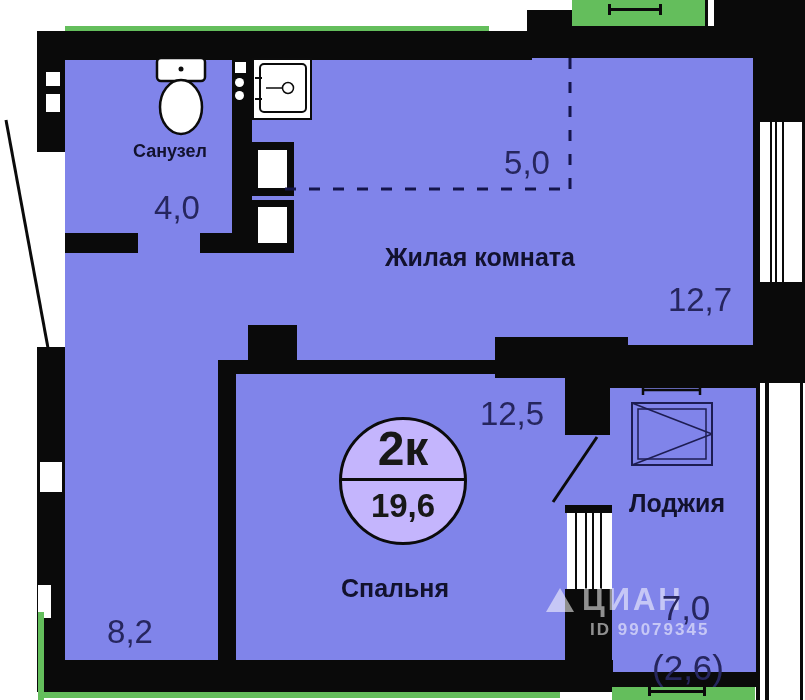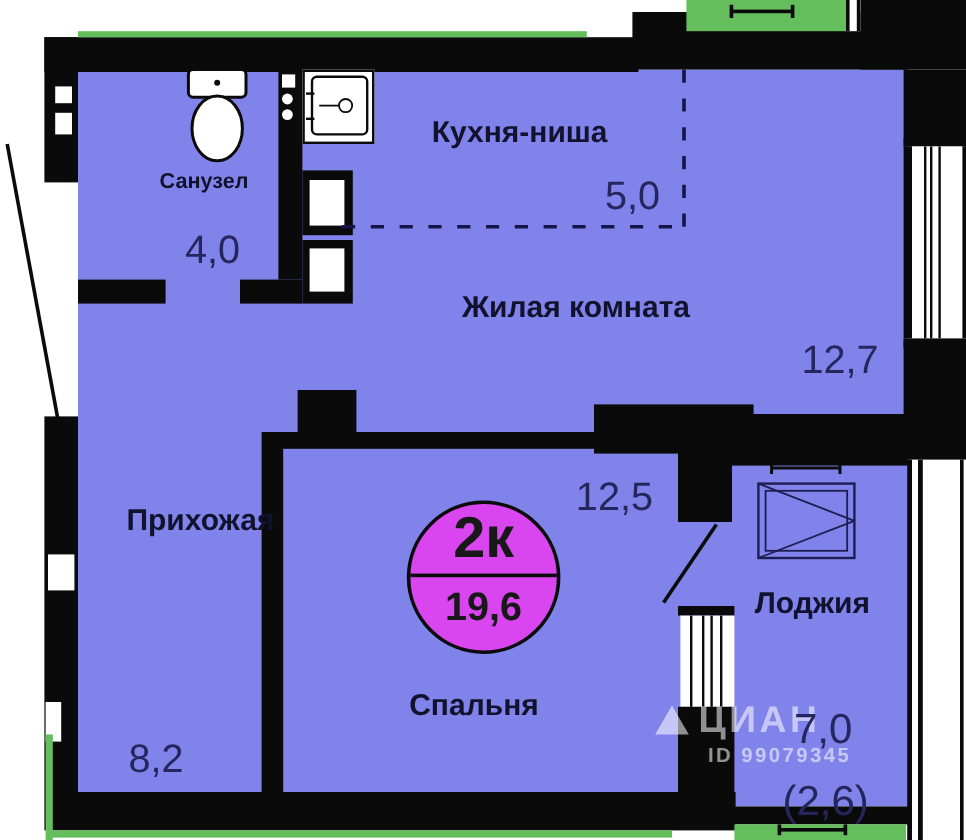--- a/index.html
+++ b/index.html
@@ -8,21 +8,21 @@
   .p  {position:absolute;background:var(--floor);}
   .w  {position:absolute;background:var(--wall);}
   .g  {position:absolute;background:var(--balcony);}
   .wh {position:absolute;background:#fff;}
   .lbl{position:absolute;transform:translate(-50%,-50%);font-weight:bold;
        color:var(--label_text);white-space:nowrap;z-index:50;}
   .num{position:absolute;transform:translate(-50%,-50%);font-weight:400;
        color:var(--number_text);white-space:nowrap;z-index:50;}
   svg.overlay{position:absolute;left:0;top:0;z-index:30;pointer-events:none;}
   #badge{position:absolute;left:339px;top:417px;width:128px;height:128px;
-         border:3px solid #0b0b0b;border-radius:50%;background:#d946ef;z-index:45;
+         border:3px solid #0b0b0b;border-radius:50%;background:#c4b5fd;z-index:45;
          box-sizing:border-box;display:flex;flex-direction:column;align-items:center;}
   #badge .top{font-size:48px;font-weight:bold;color:#181818;line-height:58px;}
   #badge .bot{font-size:33px;font-weight:bold;color:#181818;line-height:50px;}
   #badge .div{width:122px;height:3px;background:#0b0b0b;}
   #wm{position:absolute;left:546px;top:582px;z-index:40;color:rgba(255,255,255,0.55);text-align:center;}
   #wm .brand{font-size:31px;font-weight:bold;letter-spacing:3px;display:flex;align-items:center;}
   #wm .logo{width:0;height:0;border-left:14px solid transparent;border-right:14px solid transparent;
             border-bottom:24px solid rgba(255,255,255,0.55);margin-right:8px;}
   #wm .id{font-size:17px;font-weight:bold;letter-spacing:2px;margin:2px 0 0 44px;}
 </style>
@@ -137,30 +137,28 @@
     <div class="brand">
       <span class="logo"></span>
       <span>ЦИАН</span>
     </div>
     <div class="id">ID 99079345</div>
   </div>
 
   <div class="lbl" style="left:170px;top:151px;font-size:18px;">Санузел</div>
   <div class="num" style="left:177px;top:208px;font-size:33px;">4,0</div>
 
-  <div class="lbl" style="left:433px;top:111px;font-size:25px;">Кухня-ниша</div>
   <div class="num" style="left:527px;top:163px;font-size:33px;">5,0</div>
 
   <div class="lbl" style="left:480px;top:257px;font-size:25px;">Жилая комната</div>
   <div class="num" style="left:700px;top:300px;font-size:33px;">12,7</div>
 
   <div class="num" style="left:512px;top:414px;font-size:33px;">12,5</div>
   <div class="lbl" style="left:395px;top:588px;font-size:25px;">Спальня</div>
 
-  <div class="lbl" style="left:167px;top:434px;font-size:25px;">Прихожая</div>
   <div class="num" style="left:130px;top:632px;font-size:33px;">8,2</div>
 
   <div class="lbl" style="left:677px;top:503px;font-size:25px;">Лоджия</div>
   <div class="num" style="left:686px;top:608px;font-size:35px;">7,0</div>
   <div class="num" style="left:688px;top:643px;font-size:35px;margin-top:25px;">(2,6)</div>
 
   <div id="badge">
     <div class="top">2к</div>
     <div class="div"></div>
     <div class="bot">19,6</div>

